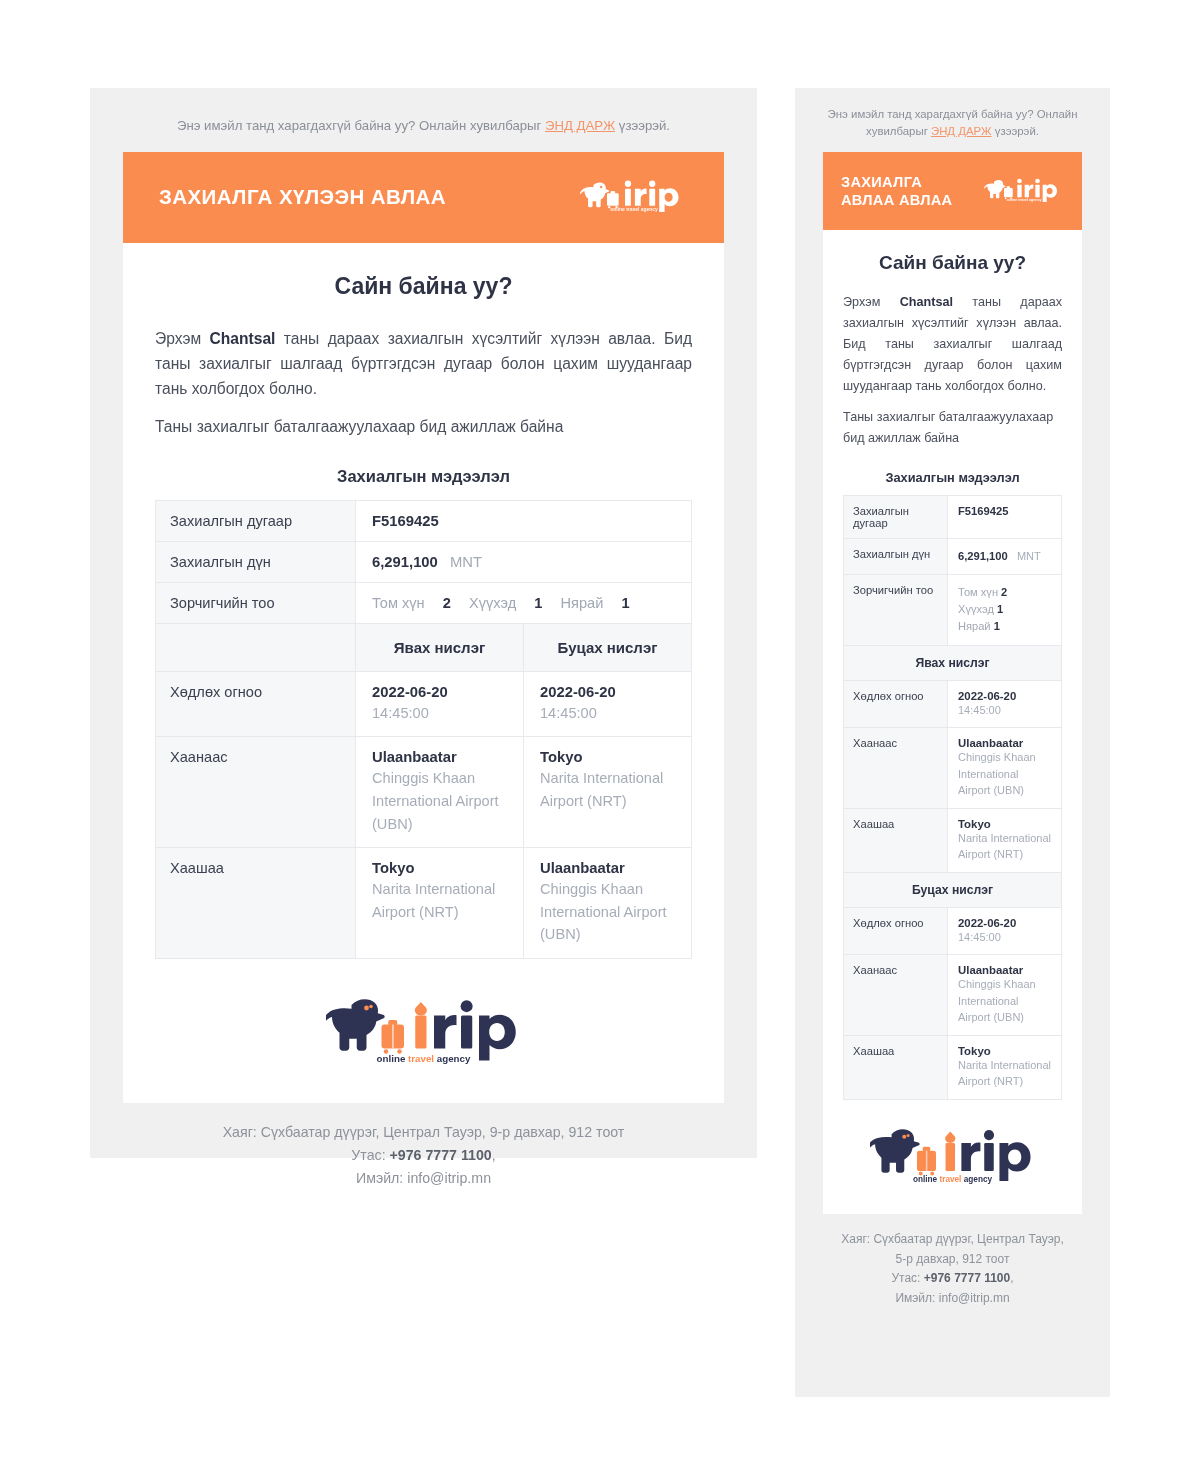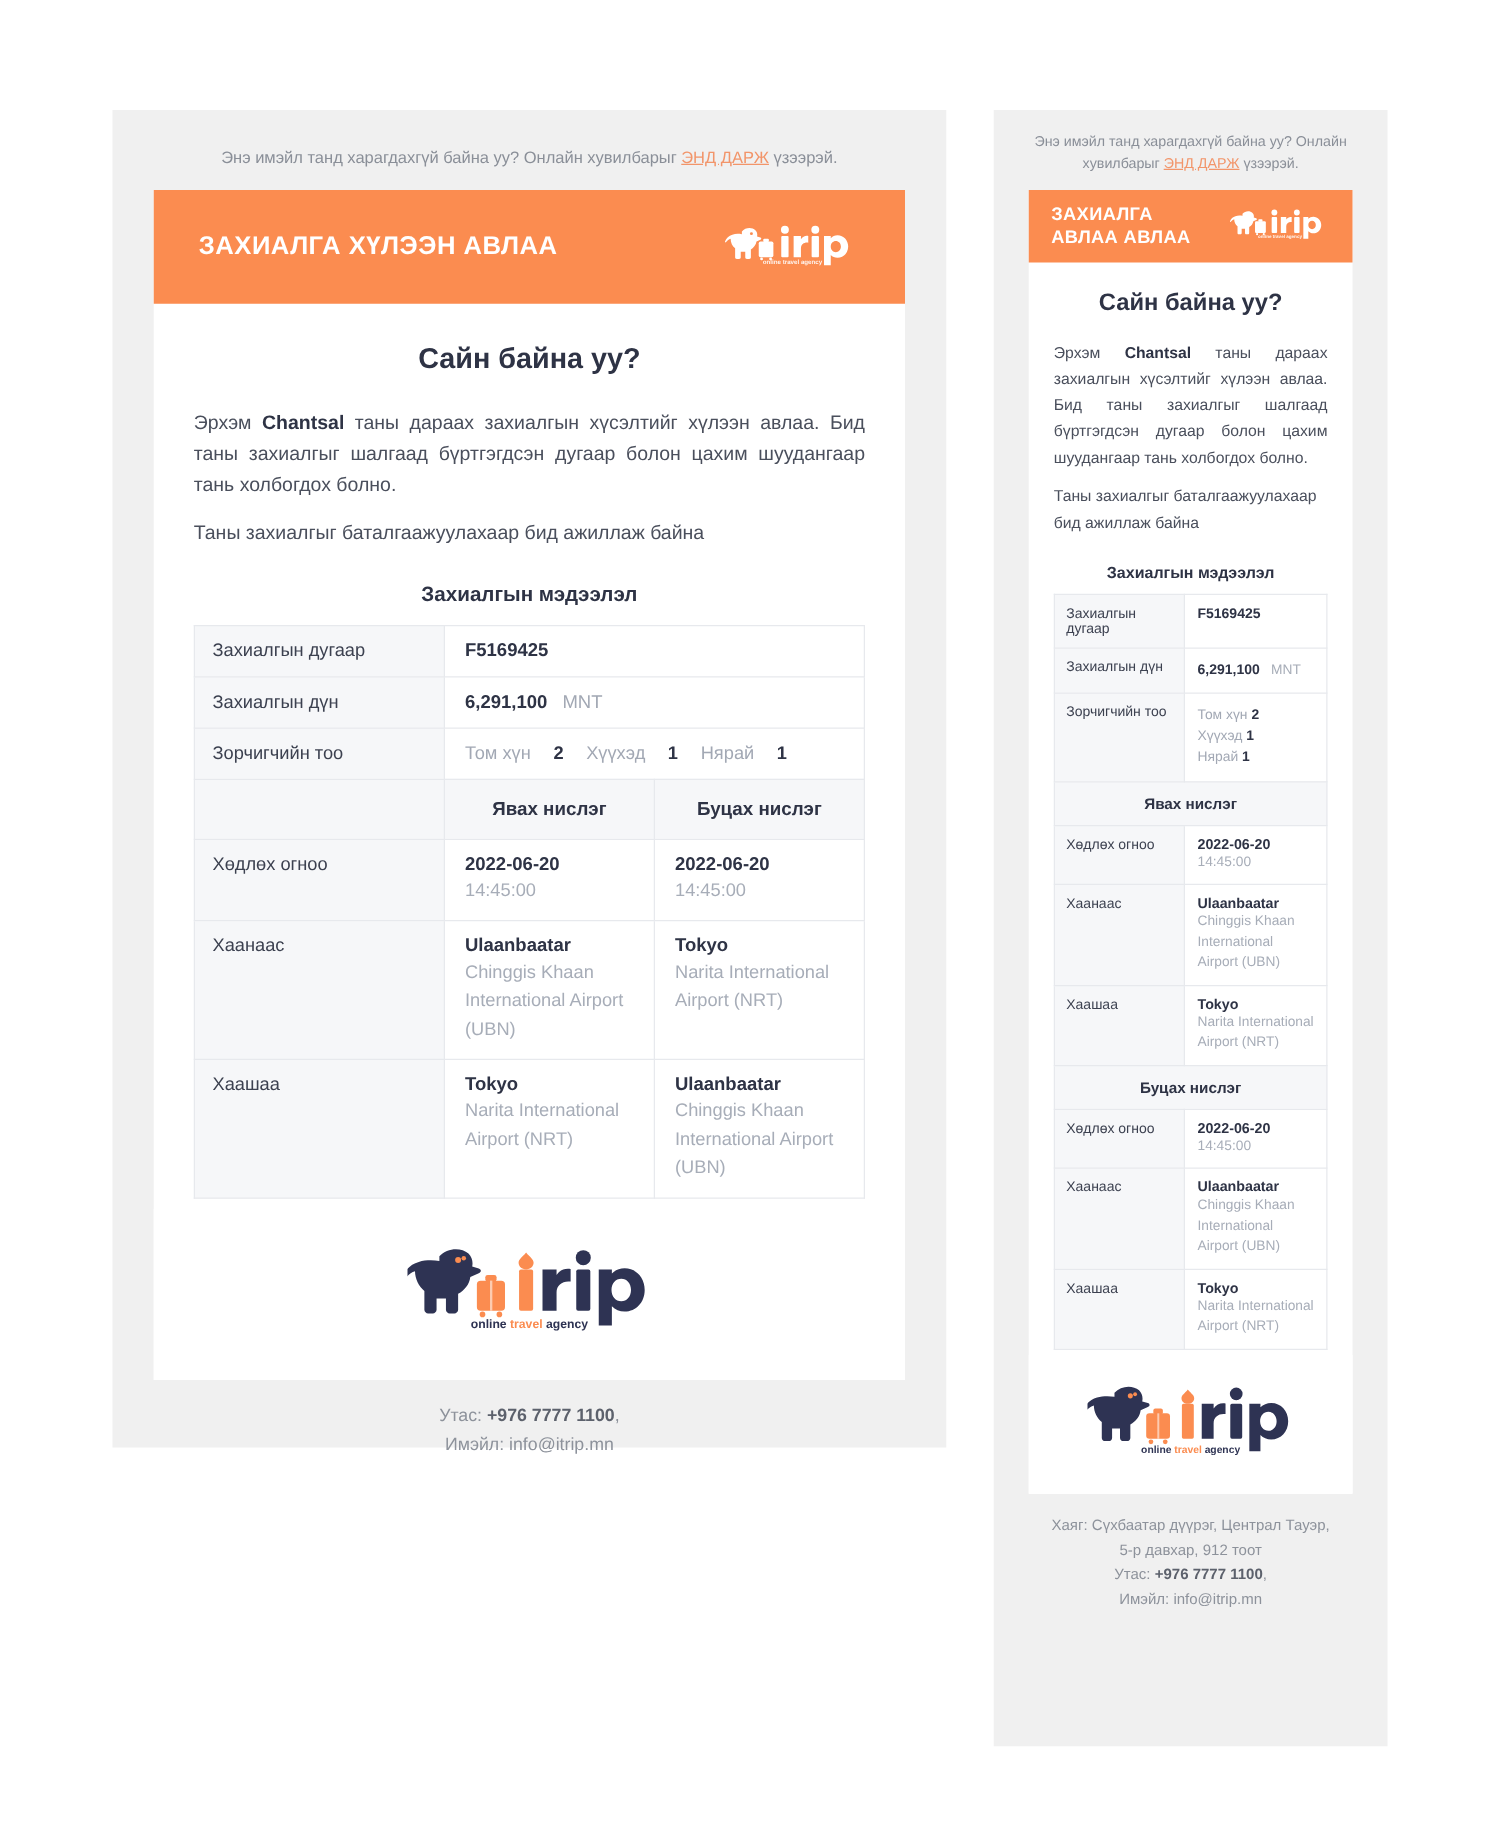--- a/index.html
+++ b/index.html
@@ -142,21 +142,21 @@
     padding: 18px 22px 12px 22px;
     text-align: center;
     font-size: 11.4px;
     color: #8a8f98;
     line-height: 1.5;
   }
   .m-preheader a { color: #f2956a; text-decoration: underline; }
   .m-card { background: #fff; margin: 0 28px; }
   .m-orange {
     background: #fb8c50;
-    height: 58px;
+    height: 78px;
     display: flex;
     align-items: center;
     justify-content: space-between;
     padding: 0 18px;
   }
   .m-bar-title {
     color: #fff; font-size: 14.6px; font-weight: bold;
     line-height: 1.28; letter-spacing: 0.3px;
   }
   .m-body { padding: 22px 20px 4px 20px; }
@@ -343,20 +343,21 @@
             <path d="M204 30 h14 v4.5 c3.5 -3.6 8.2 -5.6 13.6 -5.6 c12.4 0 21.4 10 21.4 23 s-9 23 -21.4 23 c-5.4 0 -10.1 -2 -13.6 -5.6 v20.6 h-14 z M228 40 c-6 0 -10.4 5 -10.4 12 s4.4 12 10.4 12 c6 0 10.4 -5 10.4 -12 s-4.4 -12 -10.4 -12 z"></path>
           </g>
           <text x="130" y="92" font-family="Liberation Sans, sans-serif" font-size="13" font-weight="bold" text-anchor="middle">
             <tspan fill="#2e3353">online </tspan><tspan fill="#fb8c50">travel </tspan><tspan fill="#2e3353">agency</tspan>
           </text>
         </svg>
       </div>
     </div>
 
     <div class="addr">
+      <div>Хаяг: Сүхбаатар дүүрэг, Централ Тауэр, 9-р давхар, 912 тоот</div>
       <div>
         <span>Утас: </span><b>+976 7777 1100</b><span>,</span>
       </div>
       <div>
         <span>Имэйл: </span><span>info@itrip.mn</span>
       </div>
     </div>
   </div>
 
   <div class="mobile-wrap">

